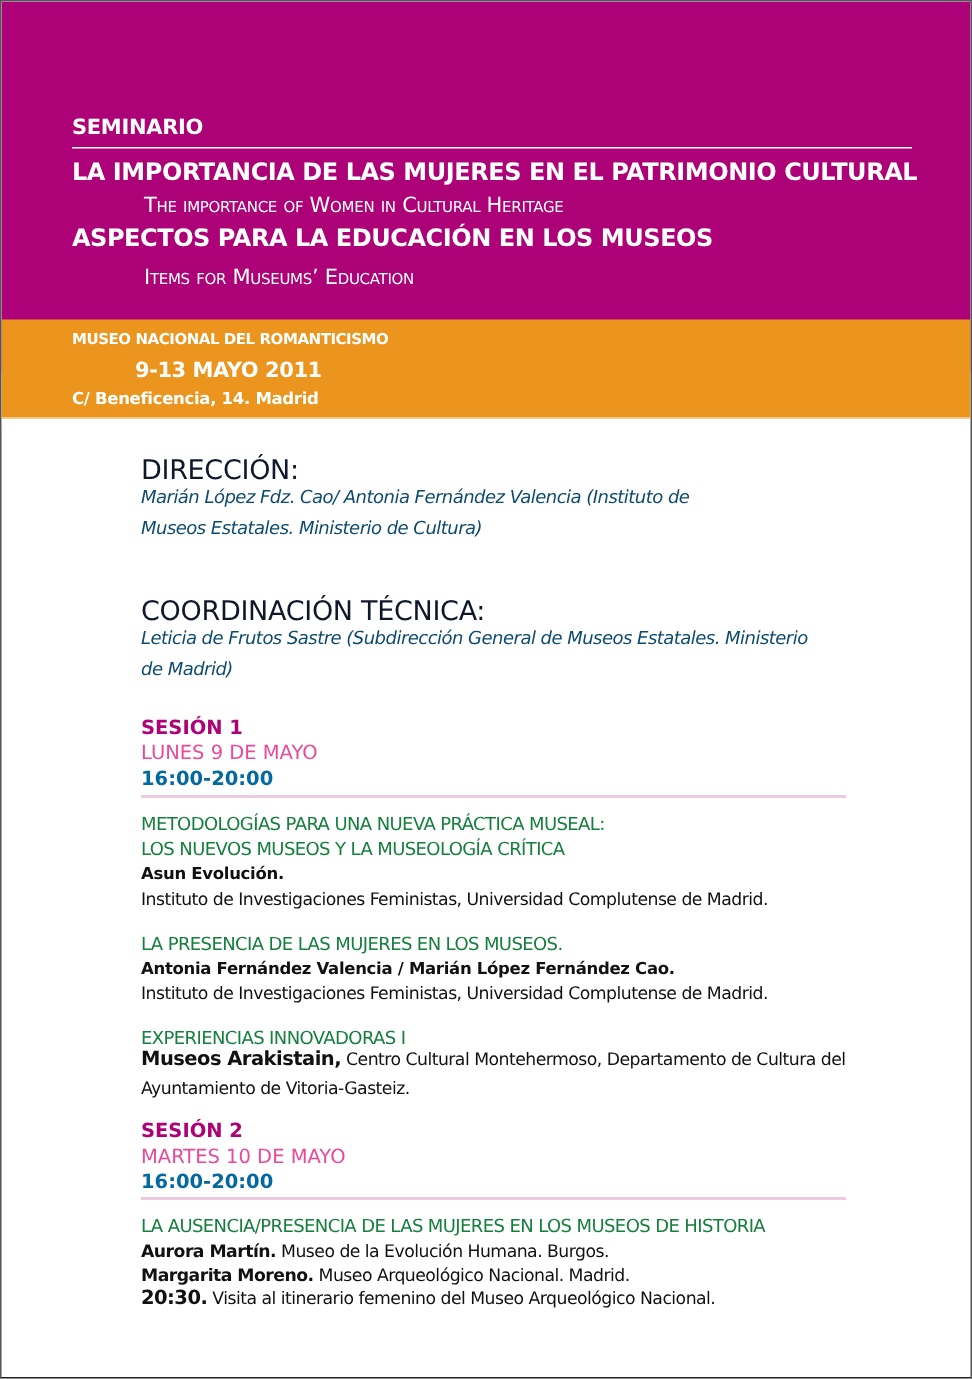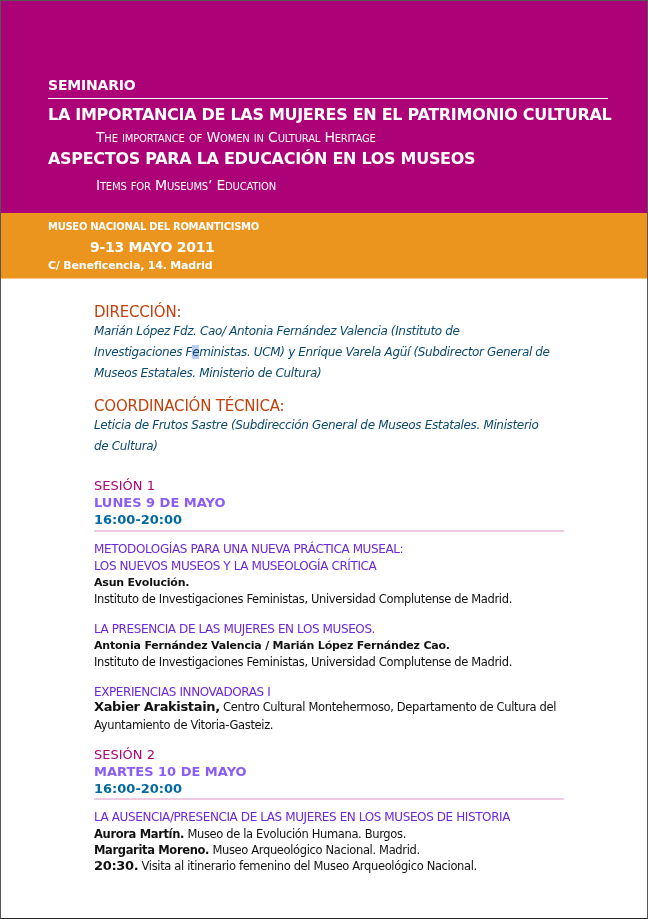--- a/index.html
+++ b/index.html
@@ -31,36 +31,36 @@
     .title1 { left: 47px; top: 104px; font-size: 16px; font-weight: bold; letter-spacing: -0.3px; }
     .sub1 { left: 95px; top: 128px; font-size: 14px; font-variant: small-caps; letter-spacing: -0.2px; }
     .title2 { left: 47px; top: 148px; font-size: 16px; font-weight: bold; letter-spacing: -0.3px; }
     .sub2 { left: 95px; top: 176px; font-size: 14px; font-variant: small-caps; letter-spacing: -0.2px; }
 
     .museo { left: 47px; top: 220px; font-size: 10px; font-weight: bold; letter-spacing: -0.3px; text-align: center; }
     .fechas { left: 47px; top: 238px; font-size: 14px; font-weight: bold; letter-spacing: -0.3px; margin-left: 42px; }
     .direccion-addr { left: 47px; top: 258px; font-size: 11px; font-weight: bold; letter-spacing: -0.2px; }
 
     .sec-label {
-      position: absolute; left: 93px; color: #c2410c;
-      font-size: 15px; letter-spacing: -0.2px; white-space: nowrap;
+      position: absolute; left: 93px; color: #0f172a;
+      font-size: 18px; letter-spacing: -0.2px; white-space: nowrap;
     }
     .sec-body {
       position: absolute; left: 93px; width: 540px;
       font-size: 12px; font-style: italic; color: #0c4a6e;
       line-height: 21px; letter-spacing: -0.35px;
     }
     .sel { background: #b8cdf0; }
 
-    .sess-title { position: absolute; left: 93px; font-size: 13px; font-weight: normal; color: #ad0277; white-space: nowrap; }
-    .sess-day { position: absolute; left: 93px; font-size: 13px; font-weight: bold; color: #8b5cf6; white-space: nowrap; }
+    .sess-title { position: absolute; left: 93px; font-size: 13px; font-weight: bold; color: #ad0277; white-space: nowrap; }
+    .sess-day { position: absolute; left: 93px; font-size: 13px; font-weight: normal; color: #ec4899; white-space: nowrap; }
     .sess-time { position: absolute; left: 93px; font-size: 13px; font-weight: bold; color: #0369a1; white-space: nowrap; }
     .sess-rule { position: absolute; left: 93px; width: 470px; height: 2px; background: #eccbe2; }
 
-    .talk-title { position: absolute; left: 93px; font-size: 12px; color: #6d28d9; white-space: nowrap; letter-spacing: -0.4px; line-height: 17px; }
+    .talk-title { position: absolute; left: 93px; font-size: 12px; color: #15803d; white-space: nowrap; letter-spacing: -0.4px; line-height: 17px; }
     .talk-speaker { position: absolute; left: 93px; font-size: 11px; font-weight: bold; color: #111; white-space: nowrap; letter-spacing: -0.2px; }
     .talk-affil { position: absolute; left: 93px; font-size: 11.5px; color: #111; white-space: nowrap; letter-spacing: -0.35px; line-height: 16px; }
     .talk-line { position: absolute; left: 93px; font-size: 11.5px; color: #111; white-space: nowrap; letter-spacing: -0.35px; }
     .talk-line b { font-weight: bold; }
     .big-b { font-size: 13px; font-weight: bold; }
   </style>
 </head>
 <body>
 
 <div class="page">
@@ -75,46 +75,45 @@
   </div>
 
   <div class="band-orange"></div>
   <div class="hdr museo">MUSEO NACIONAL DEL ROMANTICISMO</div>
   <div class="hdr fechas">9-13 MAYO 2011</div>
   <div class="hdr direccion-addr">C/ Beneficencia, 14. Madrid</div>
 
   <div class="sec-label" style="top:302px;">DIRECCIÓN:</div>
   <div class="sec-body" style="top:320px;">
     <div>Marián López Fdz. Cao/ Antonia Fernández Valencia (Instituto de</div>
-    <div><span>Investigaciones F</span><span class="sel">e</span><span>ministas. UCM) y Enrique Varela Agüí (Subdirector General de</span></div>
     <div>Museos Estatales. Ministerio de Cultura)</div>
   </div>
 
   <div class="sec-label" style="top:396px;">COORDINACIÓN TÉCNICA:</div>
   <div class="sec-body" style="top:414px;">
     <div>Leticia de Frutos Sastre (Subdirección General de Museos Estatales. Ministerio</div>
-    <div>de Cultura)</div>
+    <div>de Madrid)</div>
   </div>
 
   <div class="sess-title" style="top:477px;">SESIÓN 1</div>
   <div class="sess-day" style="top:494px;">LUNES 9 DE MAYO</div>
   <div class="sess-time" style="top:511px;">16:00-20:00</div>
   <div class="sess-rule" style="top:529px;"></div>
 
   <div class="talk-title" style="top:540px;">METODOLOGÍAS PARA UNA NUEVA PRÁCTICA MUSEAL:</div>
   <div class="talk-title" style="top:557px;">LOS NUEVOS MUSEOS Y LA MUSEOLOGÍA CRÍTICA</div>
   <div class="talk-speaker" style="top:575px;">Asun Evolución.</div>
   <div class="talk-affil" style="top:590px;">Instituto de Investigaciones Feministas, Universidad Complutense de Madrid.</div>
 
   <div class="talk-title" style="top:620px;">LA PRESENCIA DE LAS MUJERES EN LOS MUSEOS.</div>
   <div class="talk-speaker" style="top:638px;">Antonia Fernández Valencia / Marián López Fernández Cao.</div>
   <div class="talk-affil" style="top:653px;">Instituto de Investigaciones Feministas, Universidad Complutense de Madrid.</div>
 
   <div class="talk-title" style="top:683px;">EXPERIENCIAS INNOVADORAS I</div>
-  <div class="talk-line" style="top:698px;"><span class="big-b">Xabier Arakistain,</span><span> Centro Cultural Montehermoso, Departamento de Cultura del</span></div>
+  <div class="talk-line" style="top:698px;"><span class="big-b">Museos Arakistain,</span><span> Centro Cultural Montehermoso, Departamento de Cultura del</span></div>
   <div class="talk-affil" style="top:716px;">Ayuntamiento de Vitoria-Gasteiz.</div>
 
   <div class="sess-title" style="top:746px;">SESIÓN 2</div>
   <div class="sess-day" style="top:763px;">MARTES 10 DE MAYO</div>
   <div class="sess-time" style="top:780px;">16:00-20:00</div>
   <div class="sess-rule" style="top:797px;"></div>
 
   <div class="talk-title" style="top:808px;">LA AUSENCIA/PRESENCIA DE LAS MUJERES EN LOS MUSEOS DE HISTORIA</div>
   <div class="talk-line" style="top:826px;"><b>Aurora Martín.</b><span> Museo de la Evolución Humana. Burgos.</span></div>
   <div class="talk-line" style="top:842px;"><b>Margarita Moreno.</b><span> Museo Arqueológico Nacional. Madrid.</span></div>

